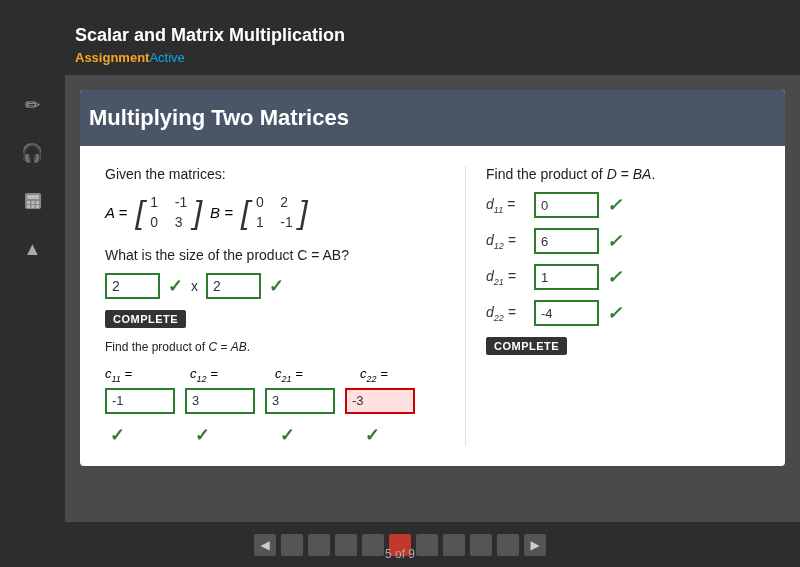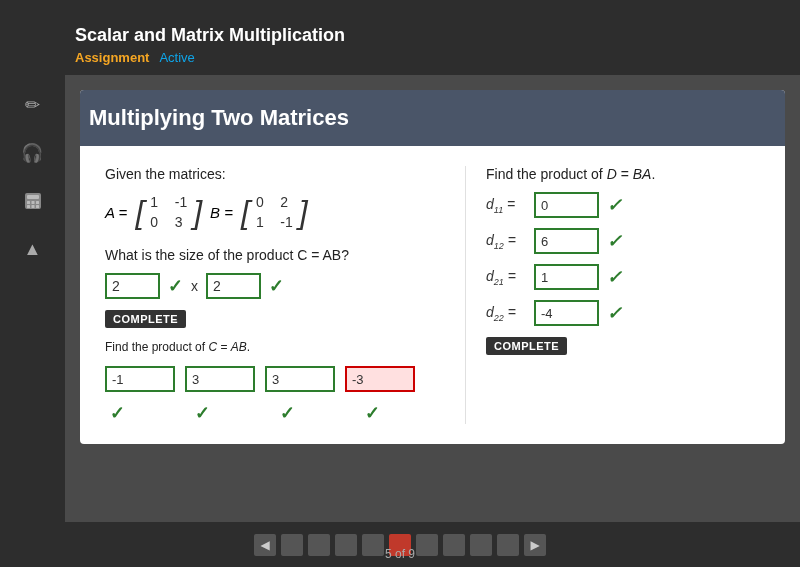--- a/index.html
+++ b/index.html
@@ -23,21 +23,20 @@
       justify-content: center;
     }
     .top-bar-title {
       color: #ffffff;
       font-size: 18px;
       font-weight: bold;
       margin-bottom: 4px;
     }
     .top-bar-meta {
       display: flex;
-      gap: 10px;
     }
     .meta-assignment {
       color: #f5a623;
       font-size: 13px;
       font-weight: bold;
     }
     .meta-active {
       color: #0ea5e9;
       font-size: 13px;
     }
@@ -360,20 +359,26 @@
           <span class="check-green">✓</span>
         </div>
 
         
         <div class="complete-badge">COMPLETE</div>
 
         
         <div class="product-label">Find the product of <em>C</em> = <em>AB</em>.</div>
 
         
+        <div style="display:flex;gap:10px;margin-bottom:4px;">
+          <div style="min-width:75px;font-size:13px;font-style:italic;">c<sub>11</sub> =</div>
+          <div style="min-width:75px;font-size:13px;font-style:italic;">c<sub>12</sub> =</div>
+          <div style="min-width:75px;font-size:13px;font-style:italic;">c<sub>21</sub> =</div>
+          <div style="min-width:75px;font-size:13px;font-style:italic;">c<sub>22</sub> =</div>
+        </div>
         
         <div style="display:flex;gap:10px;margin-bottom:6px;">
           <input class="cell-input" type="text" value="-1" style="">
           <input class="cell-input" type="text" value="3" style="">
           <input class="cell-input" type="text" value="3" style="">
           <input class="cell-input" type="text" style="background: rgb(255, 224, 224); border-color: rgb(204, 0, 0);" value="-3">
         </div>
         
         <div style="display:flex;gap:10px;">
           <div style="min-width:75px;display:flex;align-items:center;padding-left:5px;">

